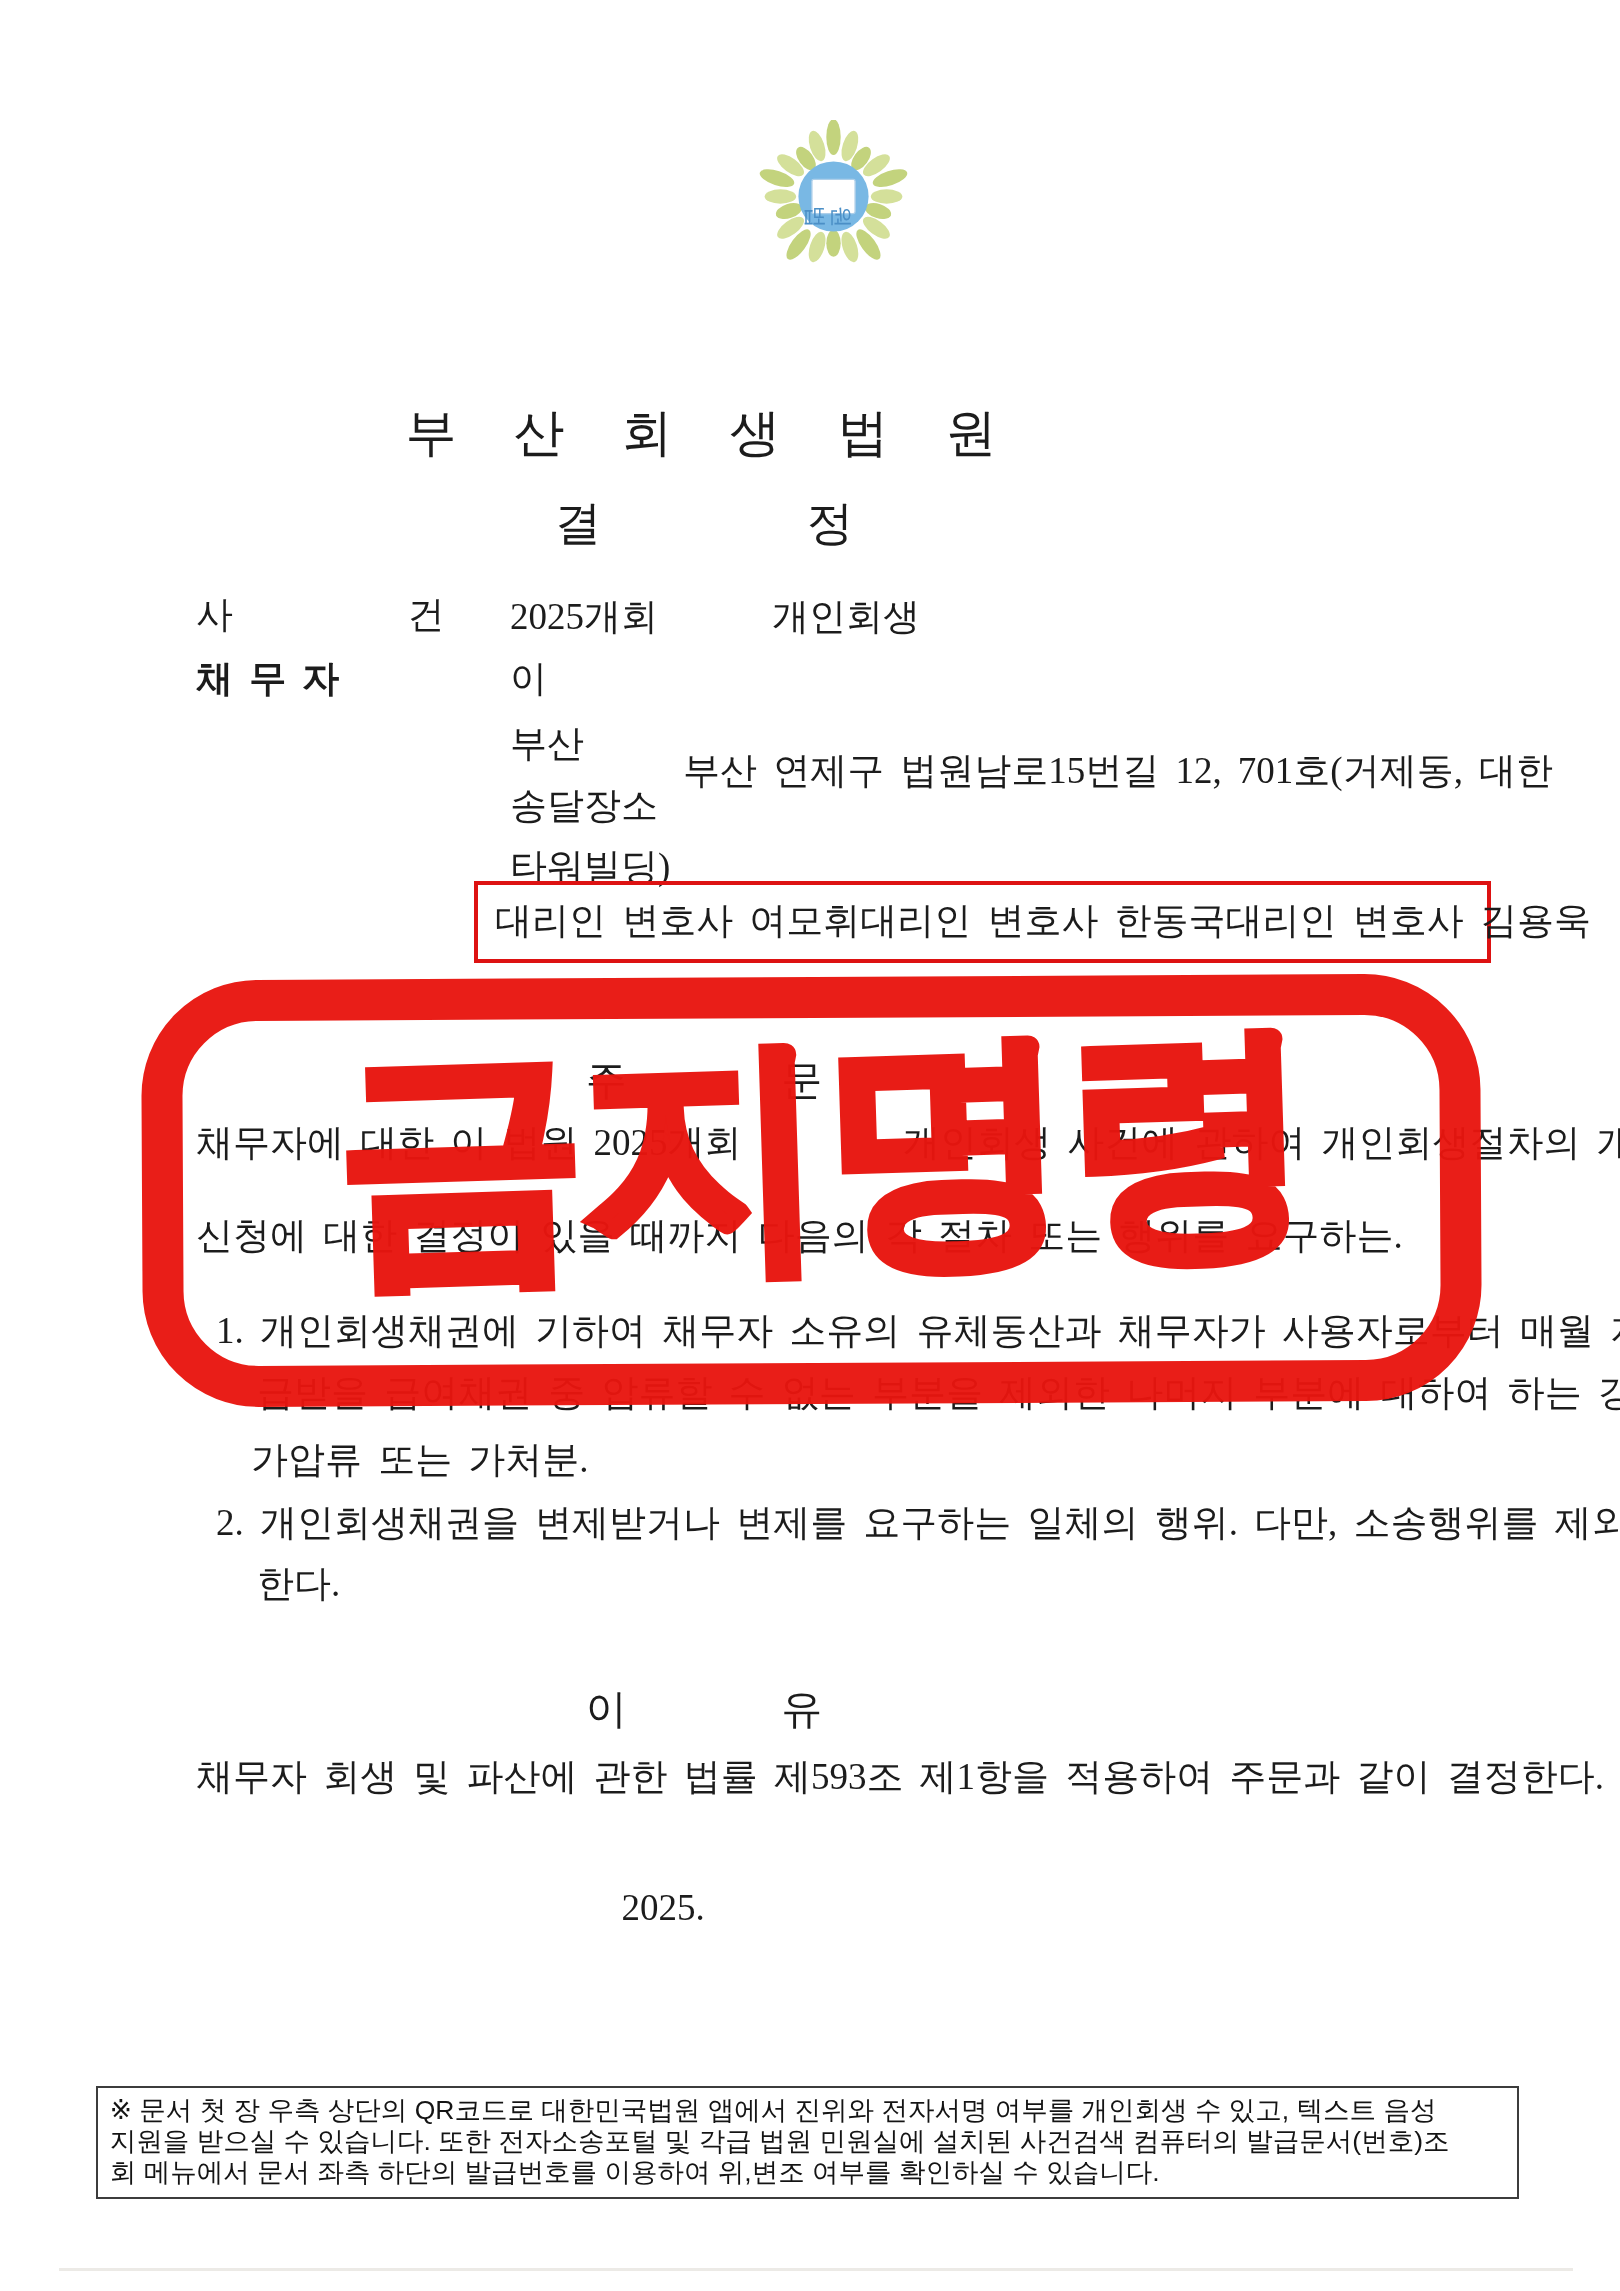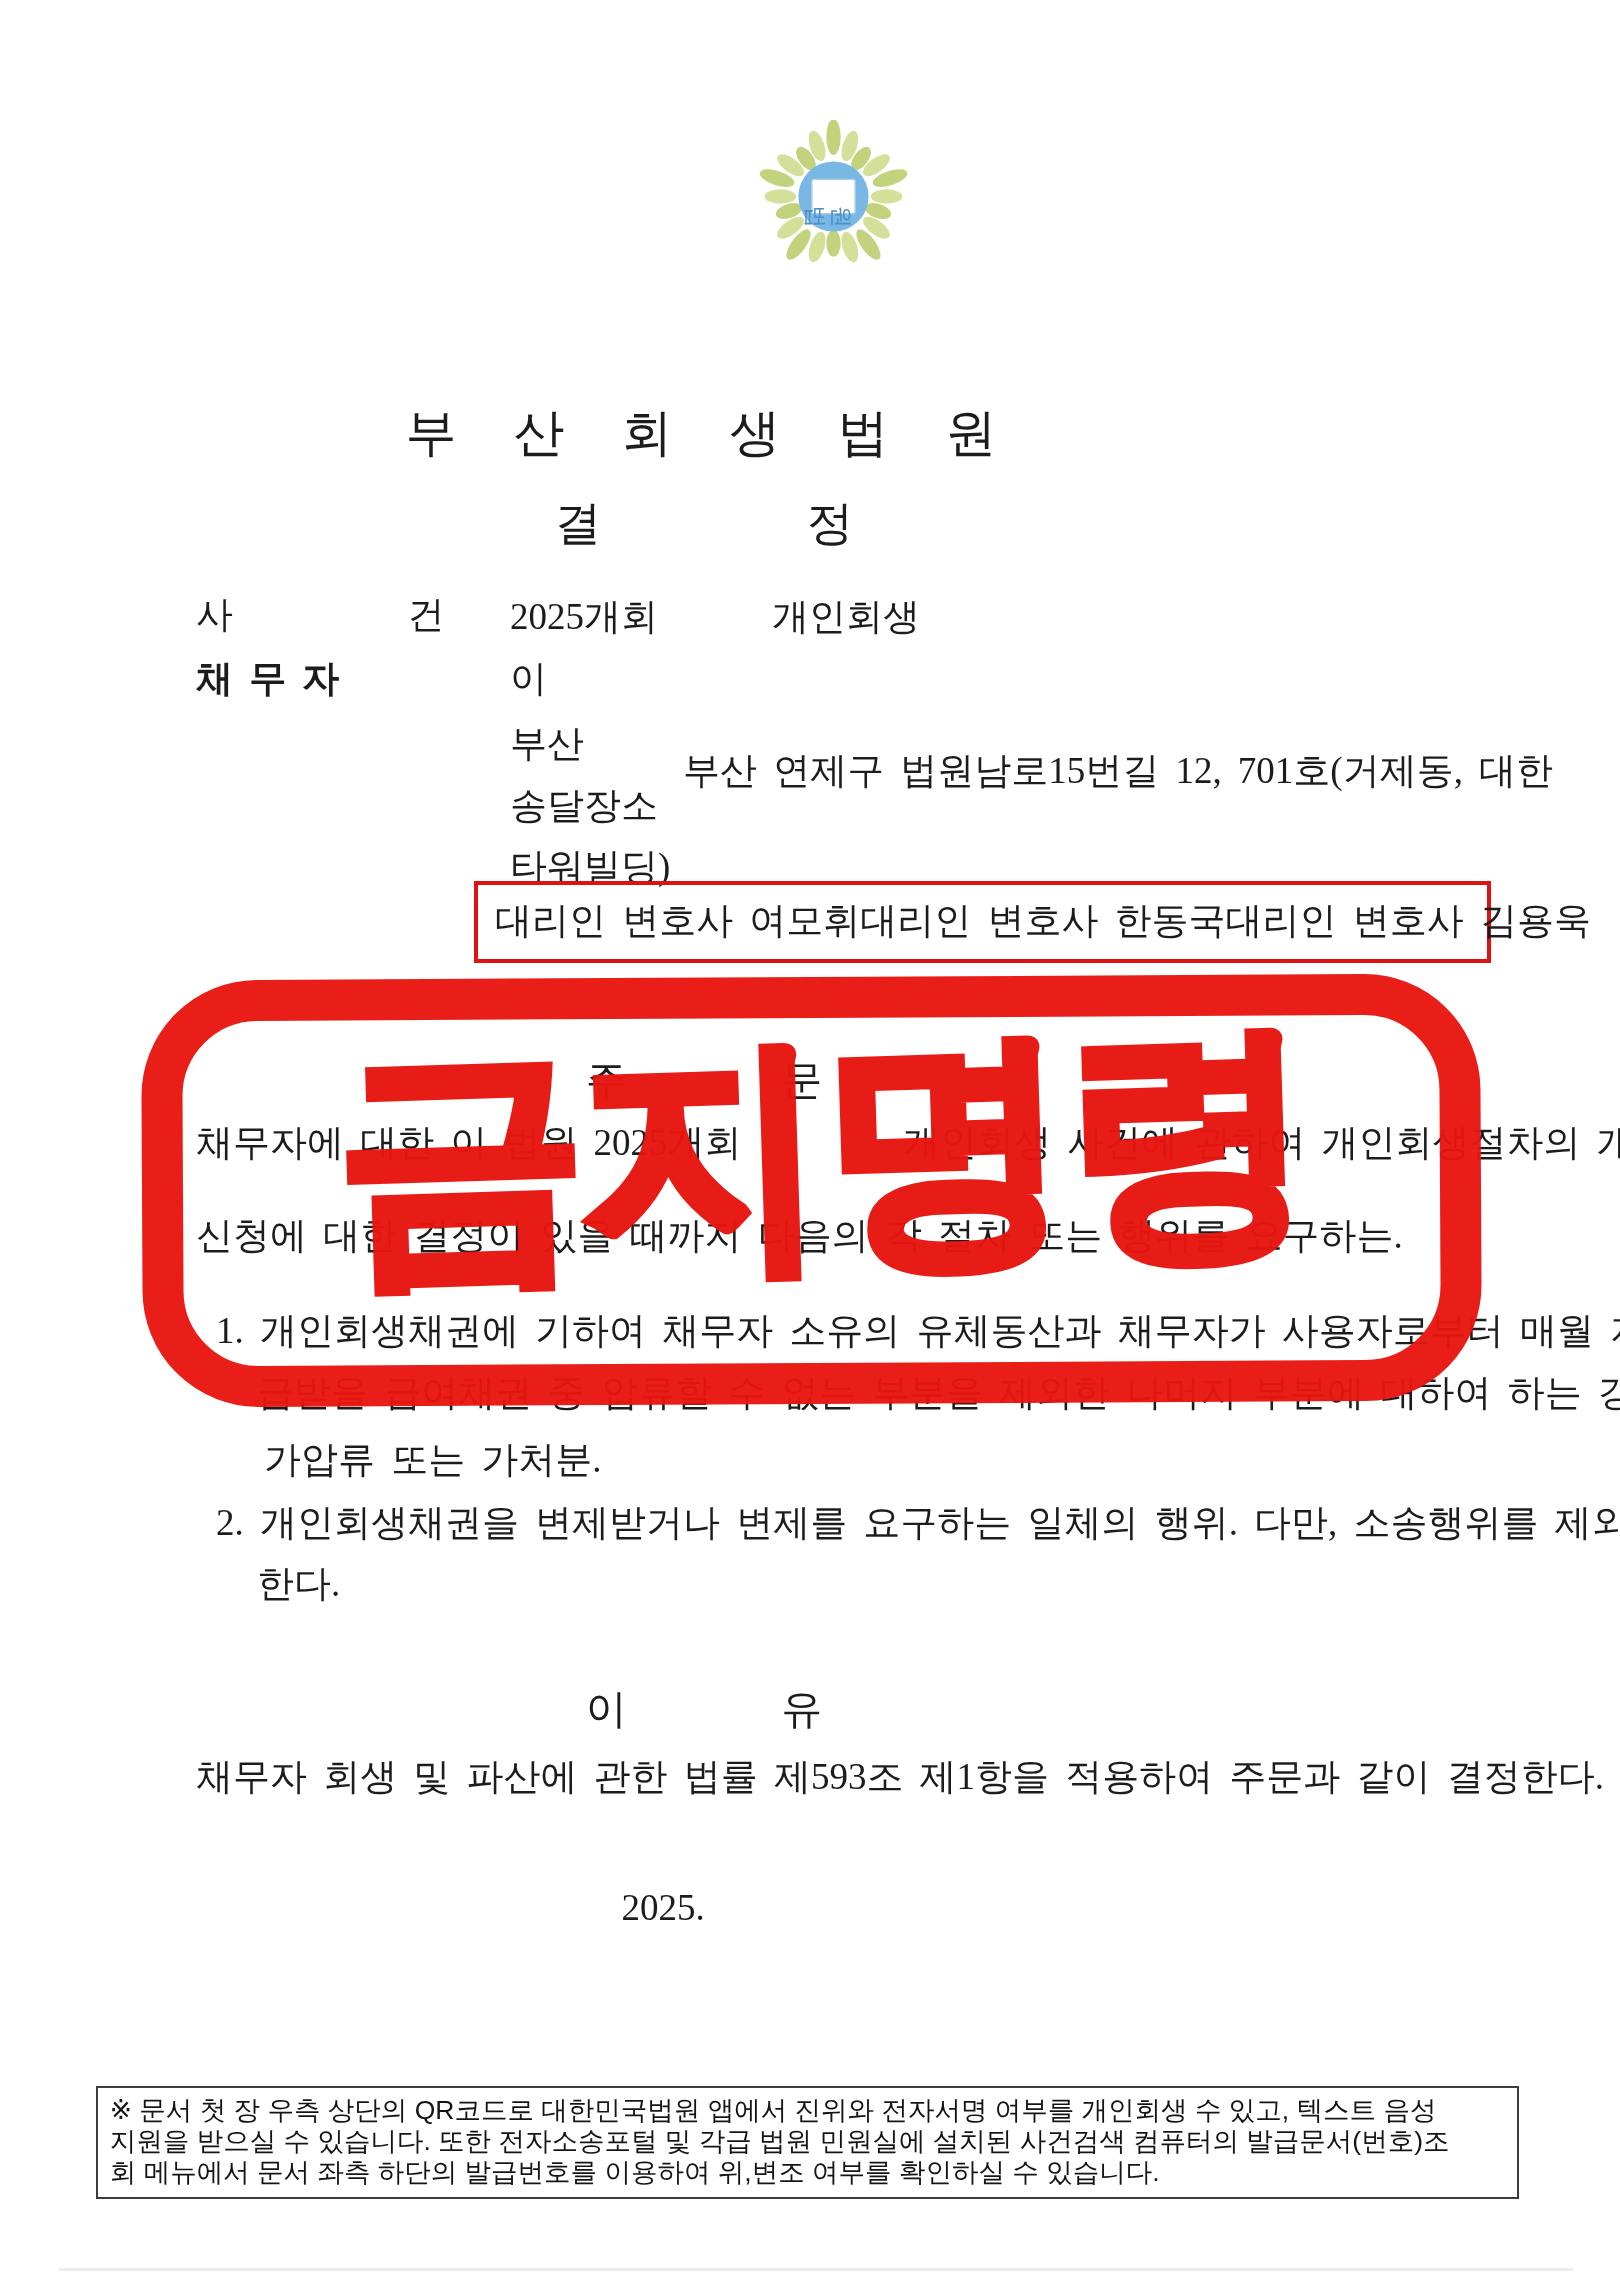--- a/index.html
+++ b/index.html
@@ -114,21 +114,21 @@
 
   <div class="attorney-box" style="border-color: rgb(221, 18, 18);"></div>
   <div class="t" style="left:495px;top:900px;z-index:3;">대리인 변호사 여모휘대리인 변호사 한동국대리인 변호사 김용욱</div>
 
   <div class="t center sec-title" style="top:1057px;">주         문</div>
   <div class="t" style="left:196px;top:1122px;">채무자에 대한 이 법원 2025개회          개인회생 사건에 관하여 개인회생절차의 개시</div>
   <div class="t" style="left:196px;top:1215px;">신청에 대한 결정이 있을 때까지 다음의 각 절차 또는 행위를 요구하는.</div>
 
   <div class="t" style="left:216px;top:1310px;">1. 개인회생채권에 기하여 채무자 소유의 유체동산과 채무자가 사용자로부터 매월 지</div>
   <div class="t obscured-line" style="left:257px;top:1372px;">급받을 급여채권 중 압류할 수 없는 부분을 제외한 나머지 부분에 대하여 하는 강제집행</div>
-  <div class="t" style="left:264px;top:1439px;">가압류 또는 가처분.</div>
+  <div class="t" style="left:251px;top:1439px;">가압류 또는 가처분.</div>
 
   <div class="t" style="left:216px;top:1502px;">2. 개인회생채권을 변제받거나 변제를 요구하는 일체의 행위. 다만, 소송행위를 제외</div>
   <div class="t" style="left:257px;top:1563px;">한다.</div>
 
   <div class="t center sec-title" style="top:1686px;">이         유</div>
   <div class="t" style="left:196px;top:1756px;">채무자 회생 및 파산에 관한 법률 제593조 제1항을 적용하여 주문과 같이 결정한다.</div>
 
   <div class="t center" style="top:1887px;transform:translateX(-41px);">2025.</div>
 
   <div class="stamp-border" style="border-color: rgb(232, 21, 15);"></div>

